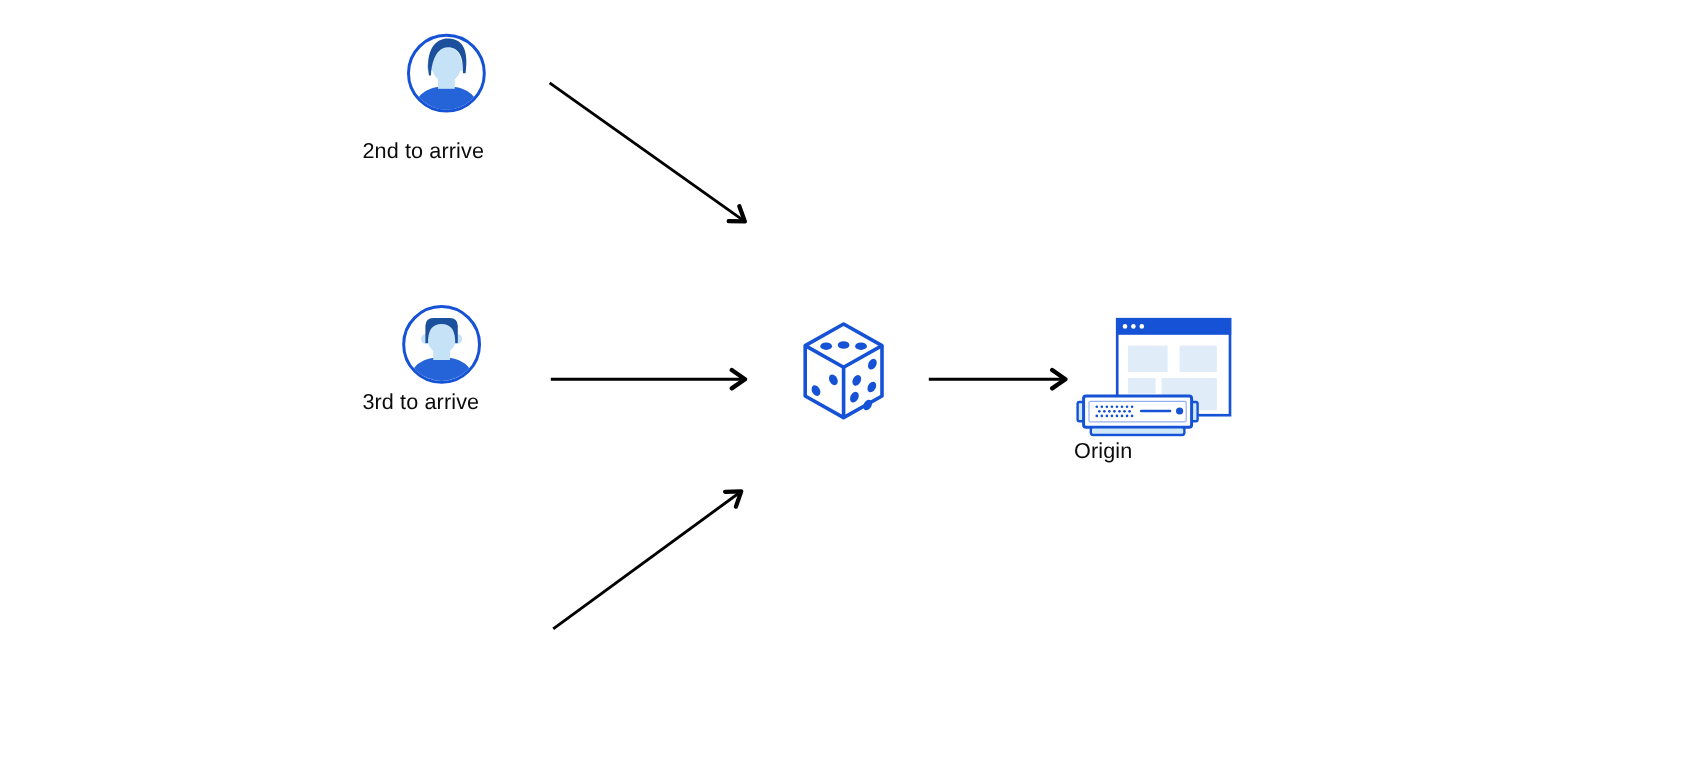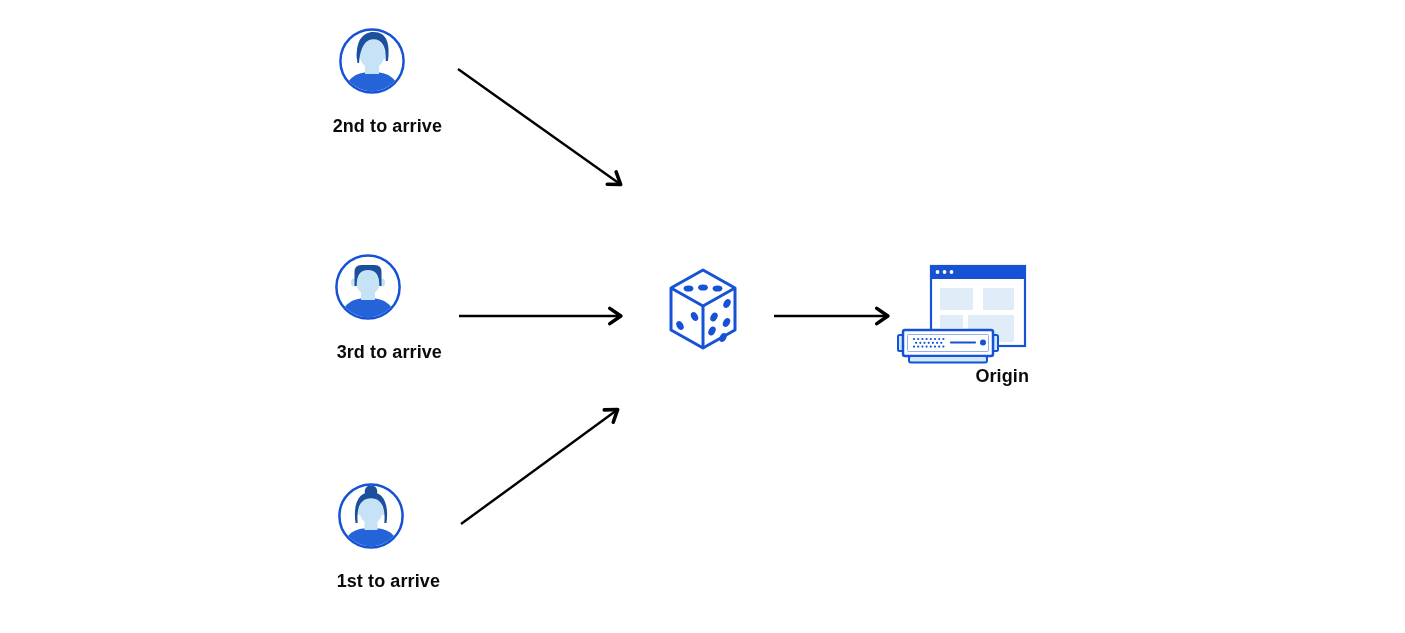--- a/index.html
+++ b/index.html
@@ -3,21 +3,21 @@
 <meta charset="utf-8">
 <style>
   :root{
     --accent:#1552d6; --hair:#1c4f9c; --face:#c6e2f7; --shirt:#2563d8;
     --panel:#e0ecf8; --cap:#cfe8fb; --arrow:#000000; --text:#0b0b0c; --bg:#ffffff;
   }
   html,body{margin:0;padding:0;}
   body{background:var(--bg);font-family:"Liberation Sans","DejaVu Sans",sans-serif;}
   .canvas{position:relative;width:1405px;height:633px;background:var(--bg);overflow:hidden;}
   .abs{position:absolute;}
-  .label{font-size:18px;line-height:21px;color:var(--text);text-align:right;width:140px;letter-spacing:.1px;font-weight:bold;}
+  .label{font-size:18px;line-height:21px;color:var(--text);text-align:left;width:140px;letter-spacing:.1px;}
   
   .f-acc{fill:var(--accent);}
   .f-white{fill:#ffffff;}
   .f-face{fill:var(--face);}
   .f-hair{fill:var(--hair);}
   .f-shirt{fill:var(--shirt);}
   .f-panel{fill:var(--panel);}
   .f-cap{fill:var(--cap);stroke:var(--accent);stroke-width:2;}
   .s-acc{stroke:var(--accent);fill:#ffffff;}
   .ring{stroke:var(--accent);stroke-width:2.5;fill:#ffffff;}
@@ -70,43 +70,23 @@
       <circle class="ring" cx="34" cy="34" r="31.6"></circle>
       <g clip-path="url(#clipB)">
         <path class="f-shirt" d="M6,68 C8,50 19,45 34,45 C49,45 60,50 62,68 Z"></path>
         <rect class="f-face" x="27" y="32" width="14" height="15"></rect>
         <ellipse class="f-face" cx="20" cy="29.5" rx="3.1" ry="3.9"></ellipse>
         <ellipse class="f-face" cx="48" cy="29.5" rx="3.1" ry="3.9"></ellipse>
         <ellipse class="f-face" cx="34" cy="27.5" rx="12.4" ry="14.4"></ellipse>
         <path class="f-hair" d="M20.5,33 L20.5,18.5 Q20.8,12 27,12 L41,12 Q47.2,12 47.5,18.5 L47.5,33 L45.3,33 Q45.8,17 34,17 Q22.2,17 22.7,33 Z"></path>
       </g>
     </svg>
-    <div class="label abs" style="left:-32px;top:89px;">3rd to arrive</div>
+    <div class="label abs" style="left:-32px;top:72px;">3rd to arrive</div>
   </div>
 
-  <div class="abs" style="left:337px;top:482px;">
-    <svg width="68" height="68" viewBox="0 0 68 68">
-      <defs>
-          <clipPath id="clipC">
-            <circle cx="34" cy="34" r="30.4"></circle>
-          </clipPath>
-        </defs>
-      <circle class="ring" cx="34" cy="34" r="31.6"></circle>
-      <g clip-path="url(#clipC)">
-        <path class="f-shirt" d="M6,68 C8,50 19,46 34,46 C49,46 60,50 62,68 Z"></path>
-        <rect class="f-face" x="27.5" y="32" width="13" height="16"></rect>
-        <circle class="f-hair" cx="34" cy="9.5" r="6.3"></circle>
-        <ellipse class="f-face" cx="21.6" cy="29.5" rx="2.7" ry="3.4"></ellipse>
-        <ellipse class="f-face" cx="46.4" cy="29.5" rx="2.7" ry="3.4"></ellipse>
-        <ellipse class="f-face" cx="34" cy="28" rx="11.6" ry="14.2"></ellipse>
-        <path class="f-hair" d="M18.5,41 C15.5,18 24,10 34,10 C44,10 52.5,18 49.5,41 L47.3,41 C48.8,24 43.5,16.2 34,16.2 C24.5,16.2 19.2,24 20.7,41 Z"></path>
-      </g>
-    </svg>
-    <div class="label abs" style="left:-37px;top:89px;">1st to arrive</div>
-  </div>
 
   <div class="abs" style="left:665px;top:266px;">
     <svg width="76" height="86" viewBox="0 0 76 86">
       <g class="s-acc" stroke-width="3" stroke-linejoin="round">
         <path d="M38,4 L70,22 L70,64 L38,82 L6,64 L6,22 Z"></path>
         <path d="M6,22 L38,40 L70,22" fill="none"></path>
         <path d="M38,40 L38,82" fill="none"></path>
       </g>
 
       <ellipse class="f-acc" cx="23.5" cy="22.5" rx="4.9" ry="3.1"></ellipse>

